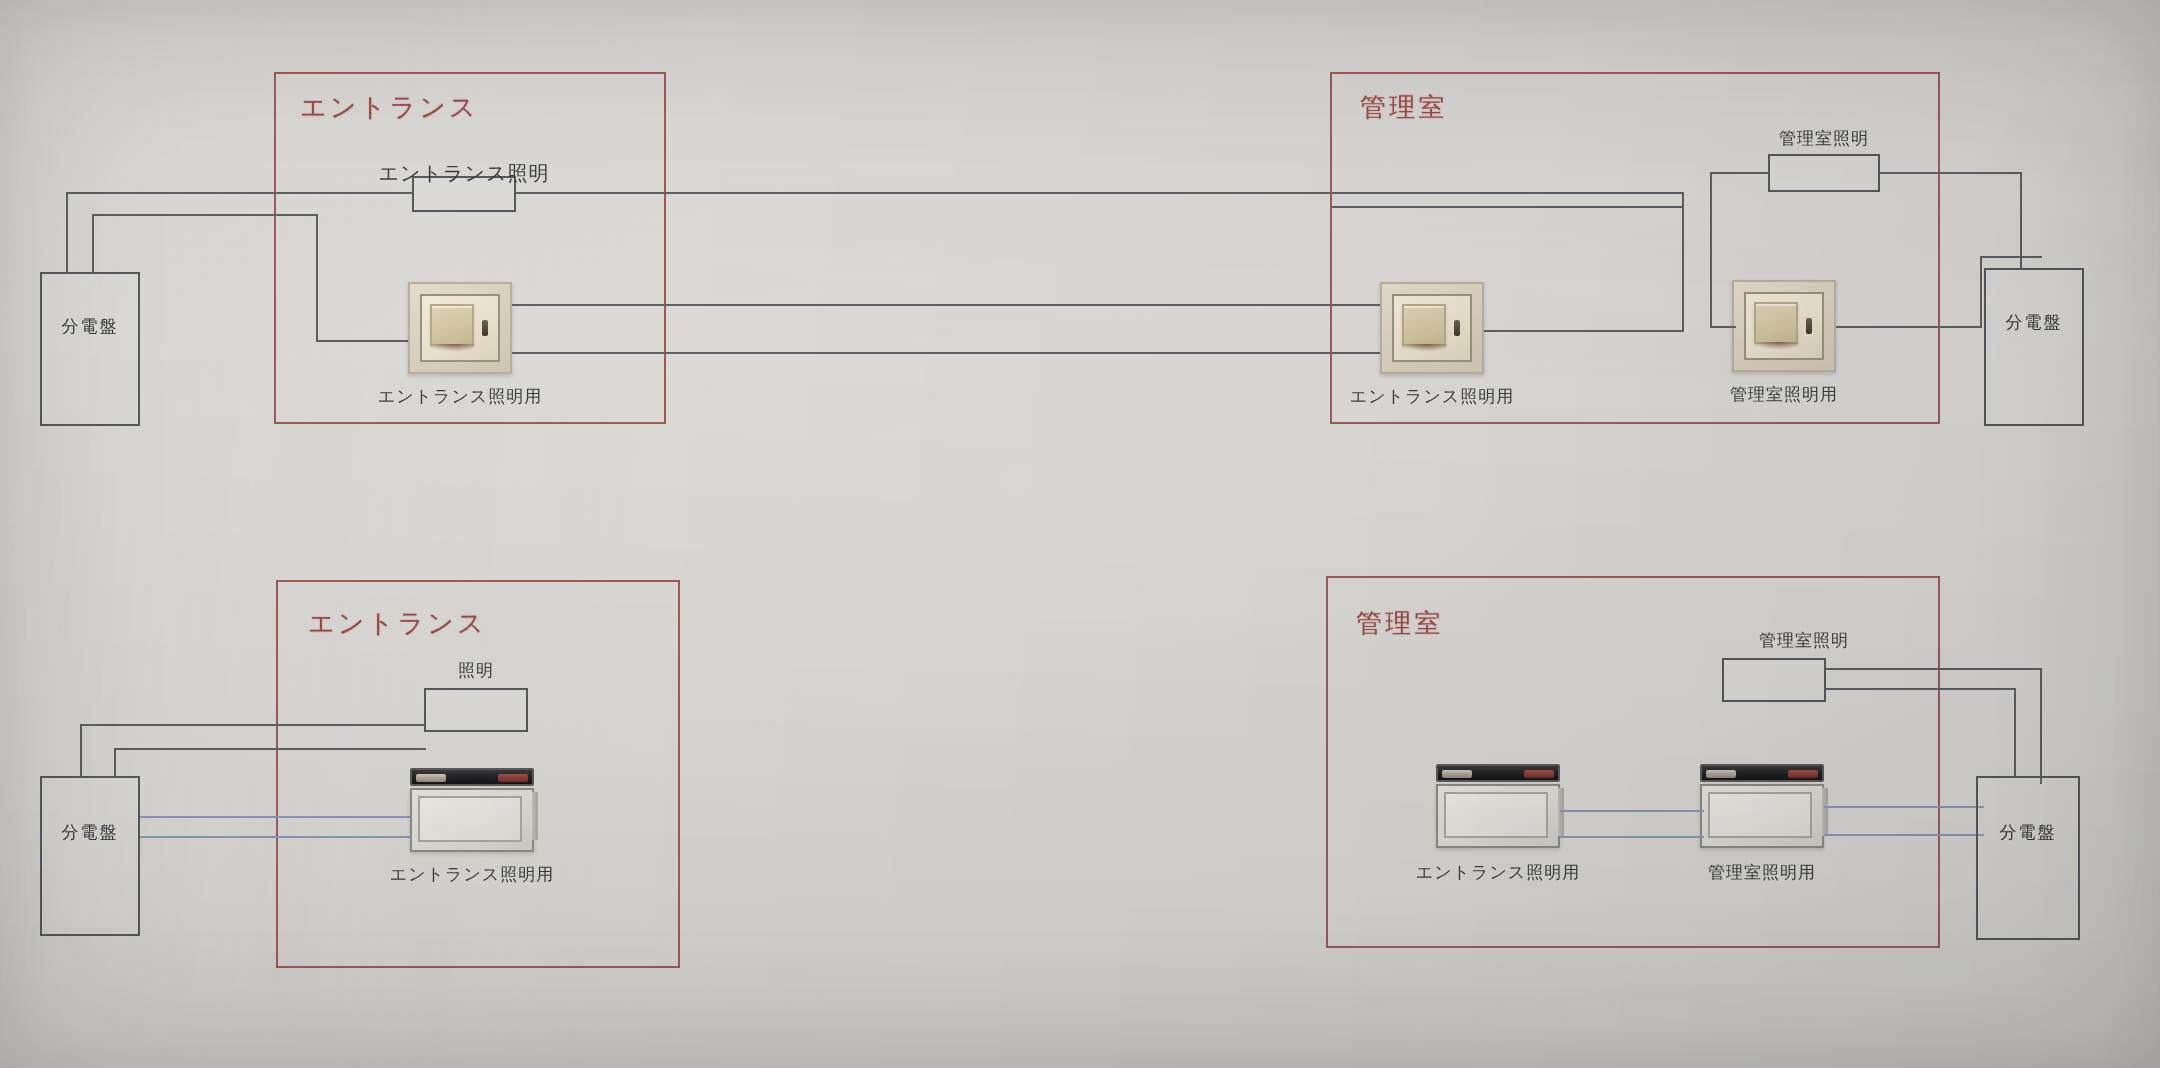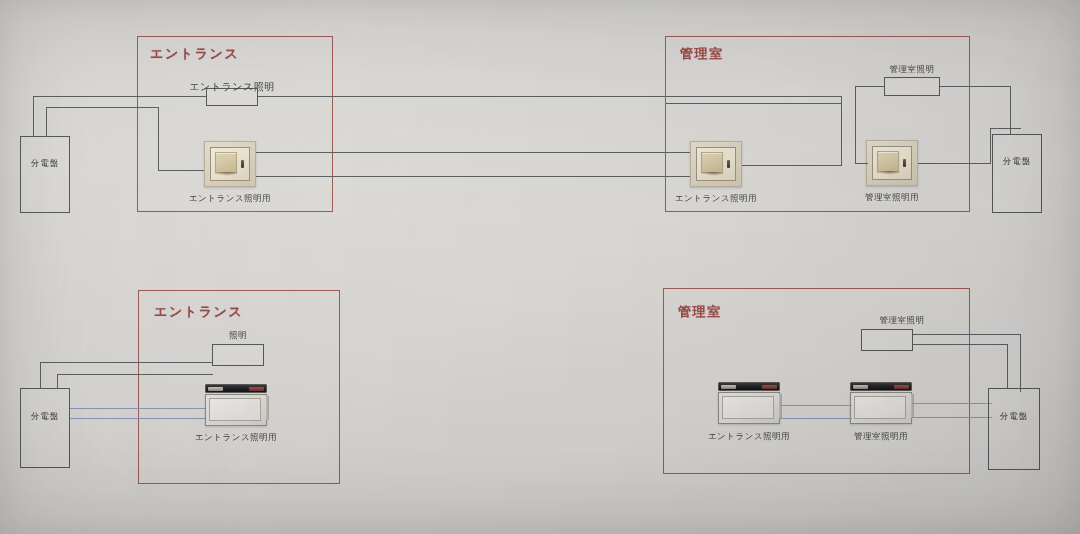--- a/index.html
+++ b/index.html
@@ -22,21 +22,21 @@
     position:absolute;inset:0;pointer-events:none;
     box-shadow:inset 0 0 90px rgba(0,0,0,.13), inset 0 0 26px rgba(0,0,0,.05);
   }
 
   
   .room{
     position:absolute;border:1.6px solid #9e5b56;box-sizing:border-box;
     background:transparent;
   }
   .room-title{
-    position:absolute;color:#9a4a46;font-weight:700;letter-spacing:1.6px;
+    position:absolute;color:#9a4a46;font-weight:400;letter-spacing:1.6px;
     white-space:nowrap;text-shadow:0 0 1px rgba(154,74,70,.35);
   }
 
   
   .w{position:absolute;background:#5d5f63;}
   .wh{height:1.15px;}
   .wv{width:1.15px;}
   .wb{background:#8896b8;}          
   .wb.wh{height:1.3px;}
 

